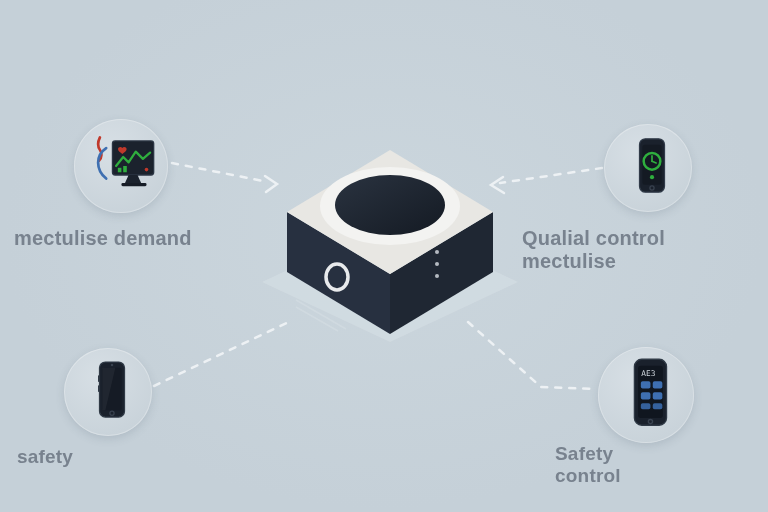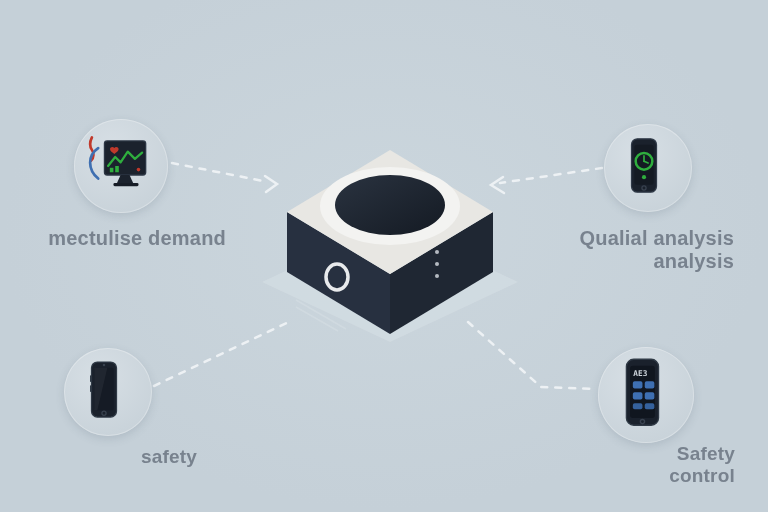--- a/index.html
+++ b/index.html
@@ -19,28 +19,28 @@
   body{font-family:"Liberation Sans",sans-serif;background:#9aa7b1;}
   .canvas{
     position:relative;width:768px;height:512px;overflow:hidden;
     background:radial-gradient(ellipse at 50% 45%, #cbd6dd 0%, var(--bg) 70%);
   }
   .layer{position:absolute;left:0;top:0;width:768px;height:512px;}
   .node{
     position:absolute;border-radius:50%;
     background:radial-gradient(circle at 40% 32%, #d7dfe5 0%, #c9d3da 75%);
     box-shadow:0 3px 8px rgba(85,100,115,0.18), inset 0 0 0 1px rgba(255,255,255,0.28);
-    display:flex;align-items:center;justify-content:flex-start;font-weight:bold;
+    display:flex;align-items:center;justify-content:flex-end;
   }
   .node-tl{left:74px;top:119px;width:94px;height:94px;}
   .node-tr{left:604px;top:124px;width:88px;height:88px;}
   .node-bl{left:64px;top:348px;width:88px;height:88px;}
   .node-br{left:598px;top:347px;width:96px;height:96px;}
   .label{
-    position:absolute;text-align:right;color:var(--label);
+    position:absolute;text-align:left;color:var(--label);
     font-weight:bold;letter-spacing:0.2px;
   }
   .label-tl{left:14px;top:227px;width:212px;font-size:20px;line-height:23px;}
   .label-tr{left:522px;top:227px;width:212px;font-size:20px;line-height:23px;}
   .label-bl{left:17px;top:446px;width:180px;font-size:19px;line-height:22px;}
   .label-br{left:555px;top:443px;width:180px;font-size:19px;line-height:22px;}
   .icon-svg{display:block;}
 </style>
 </head>
 <body>
@@ -142,22 +142,22 @@
         <rect x="51" y="57" width="10.5" height="6.5" rx="2"></rect>
       </g>
       <circle cx="48.5" cy="77" r="2.3" fill="none" stroke="#39424f" stroke-width="1.5"></circle>
     </svg>
   </div>
 
   <div class="label label-tl">
     <div>mectulise demand</div>
   </div>
   <div class="label label-tr">
-    <div>Qualial analysis</div>
-    <div>analysis</div>
+    <div>Qualial control</div>
+    <div>mectulise</div>
   </div>
   <div class="label label-bl">
     <div>safety</div>
   </div>
   <div class="label label-br">
     <div>Safety</div>
     <div>control</div>
   </div>
 
 </div>

